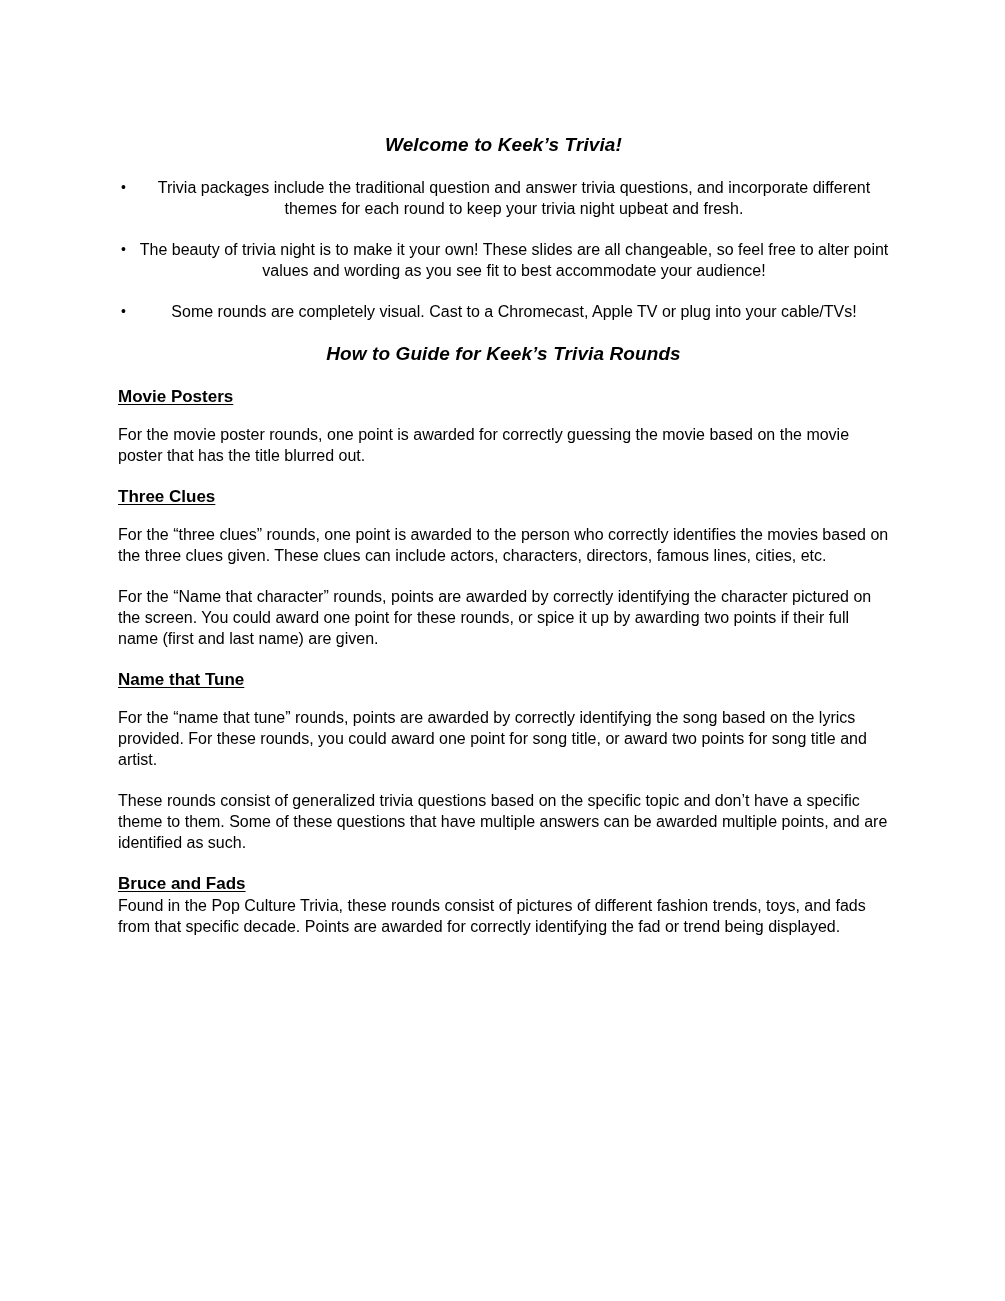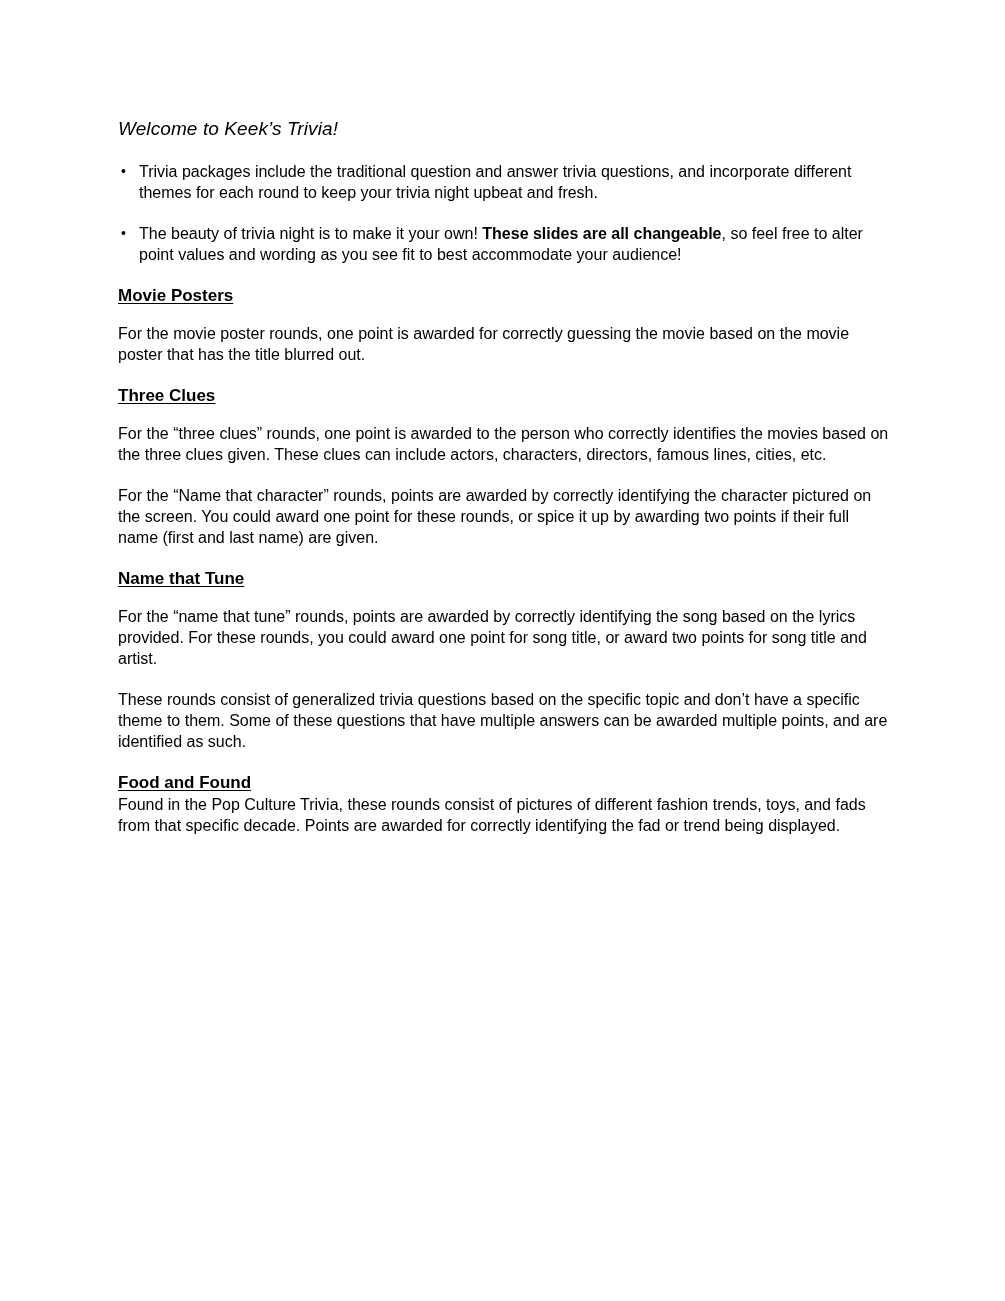--- a/index.html
+++ b/index.html
@@ -18,37 +18,38 @@
     font-family: "Liberation Sans", "DejaVu Sans", sans-serif;
     font-size: 16px;
     line-height: 21px;
     color: #000000;
     -webkit-font-smoothing: antialiased;
   }
   .doc-content {
     width: 100%;
   }
   .doc-title {
-    margin: 0 0 20px 0;
-    text-align: left;
+    margin: 16px 0 20px 0;
+    text-align: center;
     font-size: 19px;
     line-height: 24px;
-    font-weight: normal;
+    font-weight: bold;
     font-style: italic;
     letter-spacing: 0.1px;
   }
   ul.doc-bullets {
     margin: 0;
     padding: 0;
     list-style: none;
   }
   ul.doc-bullets li {
     position: relative;
     padding-left: 21px;
     margin: 0 0 20px 0;
+    text-align: center;
   }
   ul.doc-bullets li::before {
     content: "\2022";
     position: absolute;
     left: 3px;
     top: 0;
     font-size: 14px;
   }
   h2.section-heading {
     margin: 0 0 16px 0;
@@ -58,37 +59,39 @@
     text-decoration: underline;
     text-underline-offset: 2px;
   }
   h2.section-heading.tight {
     margin-bottom: 0;
   }
   p.doc-para {
     margin: 0 0 20px 0;
   }
   .b {
-    font-weight: bold;
+    font-weight: normal;
   }
 </style>
 </head>
 <body>
 
 <div class="page">
   <div class="doc-content" id="doc-content">
       <h1 class="doc-title">Welcome to Keek’s Trivia!</h1>
       <ul class="doc-bullets">
         <li><span>Trivia packages include the traditional question and answer trivia questions, and incorporate different themes for each round to keep your trivia night upbeat and fresh.</span></li>
         <li><span>The beauty of trivia night is to make it your own! </span><span class="b">These slides are all changeable</span><span>, so feel free to alter point values and wording as you see fit to best accommodate your audience!</span></li>
+        <li><span class="b">Some rounds are completely visual</span><span>. Cast to a Chromecast, Apple TV or plug into your cable/TVs!</span></li>
       </ul>
+      <h1 class="doc-title">How to Guide for Keek’s Trivia Rounds</h1>
       <h2 class="section-heading">Movie Posters</h2>
       <p class="doc-para"><span>For the movie poster rounds, one point is awarded for correctly guessing the movie based on the movie poster that has the title blurred out.</span></p>
       <h2 class="section-heading">Three Clues</h2>
       <p class="doc-para"><span>For the “three clues” rounds, one point is awarded to the person who correctly identifies the movies based on the three clues given. These clues can include actors, characters, directors, famous lines, cities, etc.</span></p>
       <p class="doc-para"><span>For the “Name that character” rounds, points are awarded by correctly identifying the character pictured on the screen. You could award one point for these rounds, or spice it up by awarding two points if their full name (first and last name) are given.</span></p>
       <h2 class="section-heading">Name that Tune</h2>
       <p class="doc-para"><span>For the “name that tune” rounds, points are awarded by correctly identifying the song based on the lyrics provided. For these rounds, you could award one point for song title, or award two points for song title and artist.</span></p>
       <p class="doc-para"><span>These rounds consist of generalized trivia questions based on the specific topic and don’t have a specific theme to them. Some of these questions that have multiple answers can be awarded multiple points, and are identified as such.</span></p>
-      <h2 class="section-heading tight">Food and Found</h2>
+      <h2 class="section-heading tight">Bruce and Fads</h2>
       <p class="doc-para"><span>Found in the Pop Culture Trivia, these rounds consist of pictures of different fashion trends, toys, and fads from that specific decade. Points are awarded for correctly identifying the fad or trend being displayed.</span></p>
     </div>
 </div>
 
 </body></html>

